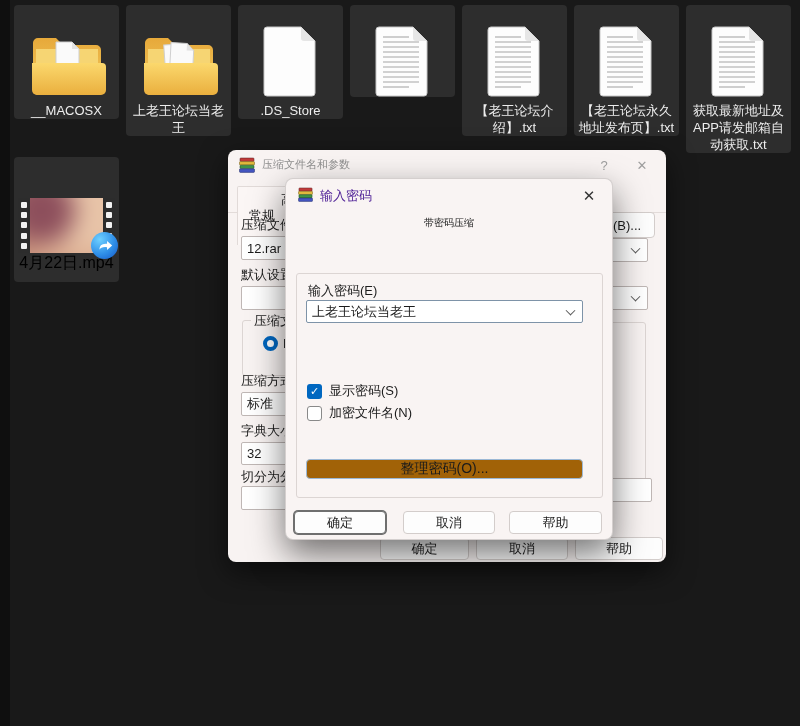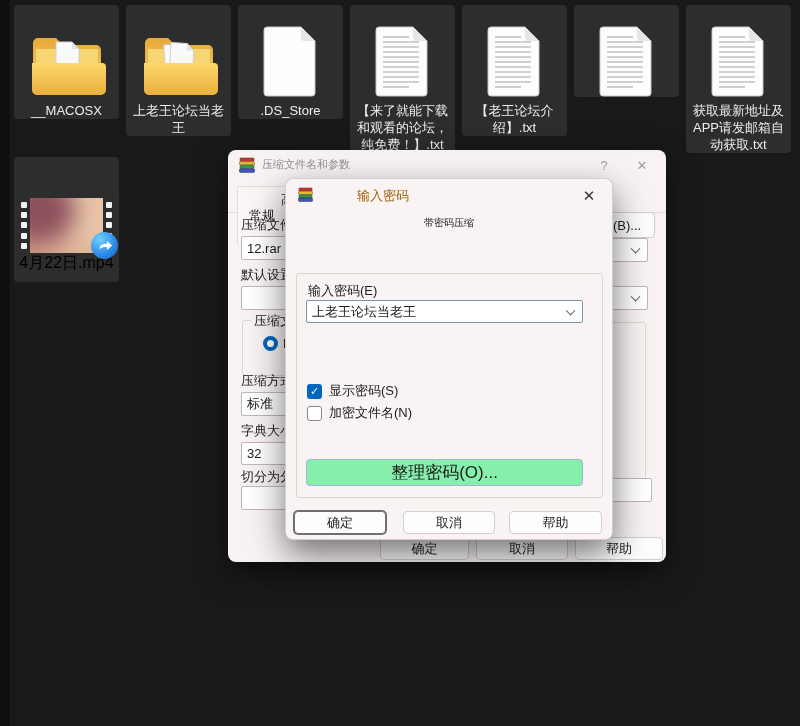--- a/index.html
+++ b/index.html
@@ -69,30 +69,30 @@
   .tabline{position:absolute;left:0;right:0;top:62px;height:1px;background:#e2dbd9;}
   .radio{position:absolute;width:7px;height:7px;border:4px solid #0067c0;border-radius:50%;background:#fff;}
 
   
   .pwd-dlg{
     position:absolute;left:285px;top:178px;width:328px;height:362px;
     background:#f9f4f3;border-radius:8px;z-index:10;
     border:1px solid rgba(0,0,0,.15);
     box-shadow:0 14px 34px rgba(0,0,0,.55);box-sizing:border-box;
   }
-  .pwd-dlg .title{position:absolute;left:34px;top:8px;font-size:13px;color:#a16207;margin-left:37px;}
+  .pwd-dlg .title{position:absolute;left:34px;top:8px;font-size:13px;color:#4c1d95;}
   .pwd-close{position:absolute;right:12px;top:6px;width:22px;height:22px;display:flex;
     align-items:center;justify-content:center;font-size:15px;color:#333;}
   .pwd-header{position:absolute;left:0;right:0;top:37px;text-align:center;font-size:10px;color:#1b1b1b;}
   .checkrow{position:absolute;display:flex;align-items:center;gap:7px;font-size:13px;color:#1b1b1b;}
   .cb{width:15px;height:15px;border-radius:3px;box-sizing:border-box;display:flex;align-items:center;justify-content:center;}
   .cb.on{background:#0067c0;color:#fff;font-size:11px;}
   .cb.off{background:#fff;border:1px solid #898989;}
-  .organize-btn{position:absolute;left:20px;top:280px;width:277px;height:27px;
-    background:#86efac;border:1px solid #9cb8d5;border-radius:4px;font-size:17px;color:#1b1b1b;
+  .organize-btn{position:absolute;left:20px;top:280px;width:277px;height:20px;
+    background:#a16207;border:1px solid #9cb8d5;border-radius:4px;font-size:14px;color:#1b1b1b;
     display:flex;align-items:center;justify-content:center;font-family:inherit;box-sizing:border-box;}
 
   svg{display:block;}
 </style>
 </head>
 <body>
 
 <svg width="0" height="0" style="position:absolute">
   <defs>
     <linearGradient id="foldFront" x1="0" y1="0" x2="0" y2="1">
@@ -174,40 +174,40 @@
   <div class="label">.DS_Store</div>
 </div>
 
 <div class="tile" style="left:350px">
   <div class="icon-box">
     <svg width="56" height="72" viewBox="0 0 56 72">
         <use href="#txtPage"></use>
         <use href="#txtLines"></use>
       </svg>
   </div>
-  <div class="label">【来了就能下载和观看的论坛，纯免费！】.txt</div>
 </div>
 
 <div class="tile" style="left:462px">
   <div class="icon-box">
     <svg width="56" height="72" viewBox="0 0 56 72">
         <use href="#txtPage"></use>
         <use href="#txtLines"></use>
       </svg>
   </div>
   <div class="label">【老王论坛介绍】.txt</div>
 </div>
 
 <div class="tile" style="left:574px">
   <div class="icon-box">
     <svg width="56" height="72" viewBox="0 0 56 72">
         <use href="#txtPage"></use>
         <use href="#txtLines"></use>
       </svg>
   </div>
+  <div class="label">【老王论坛永久地址发布页】.txt</div>
 </div>
 
 <div class="tile" style="left:686px">
   <div class="icon-box">
     <svg width="56" height="72" viewBox="0 0 56 72">
         <use href="#txtPage"></use>
         <use href="#txtLines"></use>
       </svg>
   </div>
   <div class="label">获取最新地址及APP请发邮箱自动获取.txt</div>

